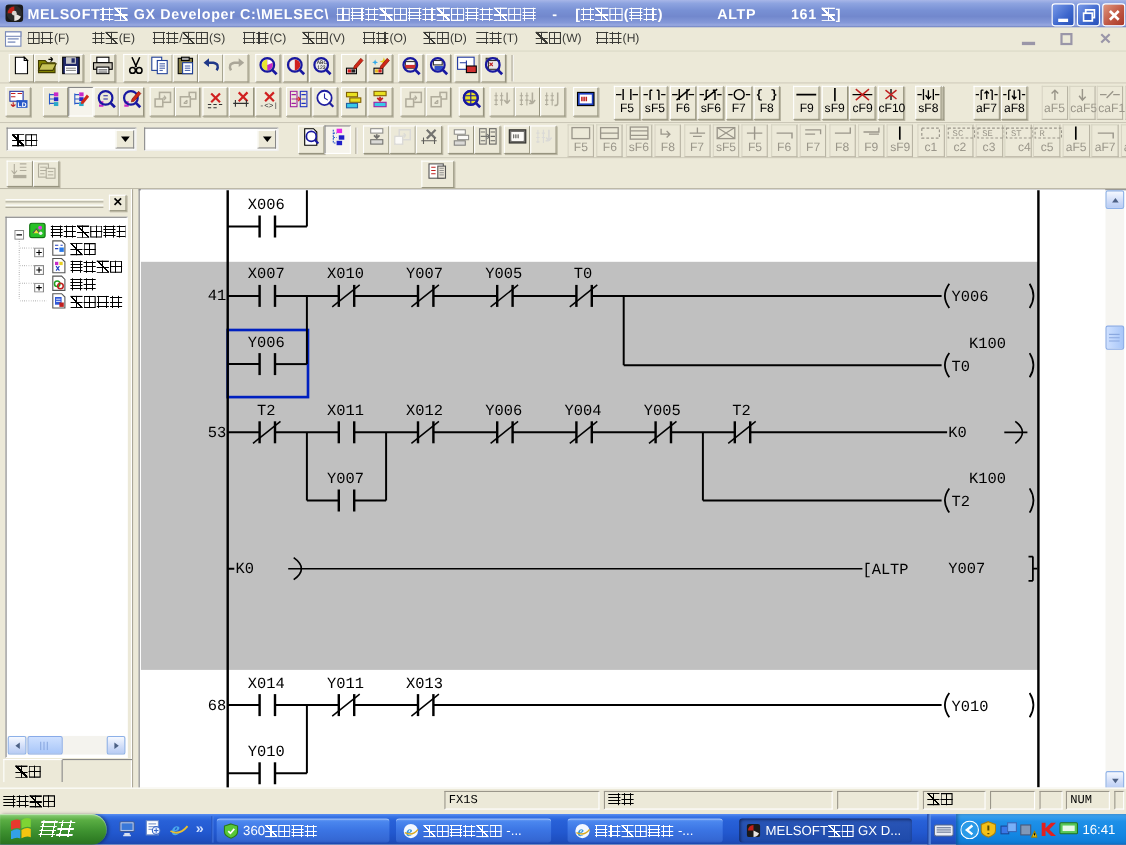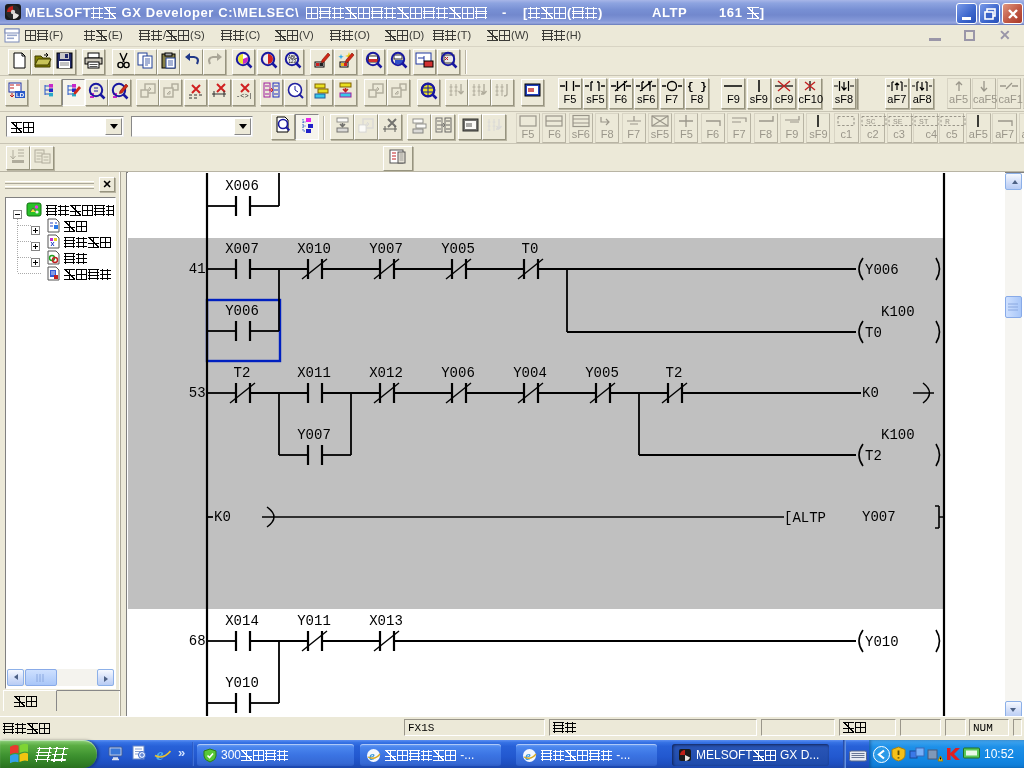--- a/index.html
+++ b/index.html
@@ -1000,21 +1000,21 @@
       <text x="2" y="13.5" font-size="17" font-weight="bold" font-style="italic" fill="#4aa8ec" font-family="Liberation Serif">e</text>
       <path d="M1 9.5 q8 4.5 15.5 -4.5" stroke="#e8c030" stroke-width="1.7" fill="none"></path>
     </svg></div>
 <div class="abs" style="left:178px;top:745px;color:#cfe0ff;font-size:13px;font-weight:bold;">»</div>
 <div class="abs" style="left:192px;top:742px;width:2px;height:24px;background:linear-gradient(90deg,#1c46ab,#5a8ef2);opacity:.7;"></div>
 <div class="tsk" style="left:197px;top:744px;width:157px;">
     <svg width="14" height="15" viewBox="0 0 14 15" style="">
       <path d="M7 1 L13 3 V8 q0 4 -6 6 q-6 -2 -6 -6 V3 z" fill="#58c838" stroke="#2a7a18"></path>
       <path d="M4.5 7.5 l2 2 3.5 -4" stroke="#fff" stroke-width="1.6" fill="none"></path>
     </svg>
-    <span style="margin-left:4px;">300</span>
+    <span style="margin-left:4px;">360</span>
     <i class="g hb" style="width:11px;height:11px;margin-right:1px;color:#fff;"></i>
     <i class="g hc" style="width:11px;height:11px;margin-right:1px;color:#fff;"></i>
     <i class="g hd" style="width:11px;height:11px;margin-right:1px;color:#fff;"></i>
     <i class="g ha" style="width:11px;height:11px;margin-right:1px;color:#fff;"></i>
   </div>
 <div class="tsk" style="left:360px;top:744px;width:141px;">
     <svg width="15" height="15" viewBox="0 0 15 15" style="">
       <circle cx="7.5" cy="7.5" r="6.5" fill="#f4f8ff"></circle>
       <text x="3" y="12" font-size="13" font-weight="bold" font-style="italic" fill="#3a98dc" font-family="Liberation Serif">e</text>
       <path d="M2 9 q7 3.5 12 -3" stroke="#d8a820" stroke-width="1.3" fill="none"></path>
@@ -1077,12 +1077,12 @@
       <path d="M11 15 l2.5 -5 2.5 5 z" fill="#f8d020" stroke="#a08000"></path>
       <path d="M13.5 11.5 v2" stroke="#000"></path>
     </svg></div>
 <div class="abs" style="left:945px;top:746px;"><svg width="15" height="16" viewBox="0 0 15 16" style="">
       <path d="M2 2 h3.5 v5 l5 -5 H15 L9 8 l6 6 h-4.5 l-5 -5 v5 H2 z" fill="#e02020"></path>
     </svg></div>
 <div class="abs" style="left:963px;top:746px;"><svg width="17" height="14" viewBox="0 0 17 14" style="">
       <rect x="0.5" y="2" width="16" height="10" rx="1" fill="#58c858" stroke="#207020"></rect>
       <rect x="3" y="4.5" width="11" height="5" fill="#e8f8e8"></rect>
     </svg></div>
-<div class="abs" style="left:984px;top:747px;color:#fff;font-size:12px;">10:52</div>
+<div class="abs" style="left:984px;top:747px;color:#fff;font-size:12px;">16:41</div>
 </body></html>

